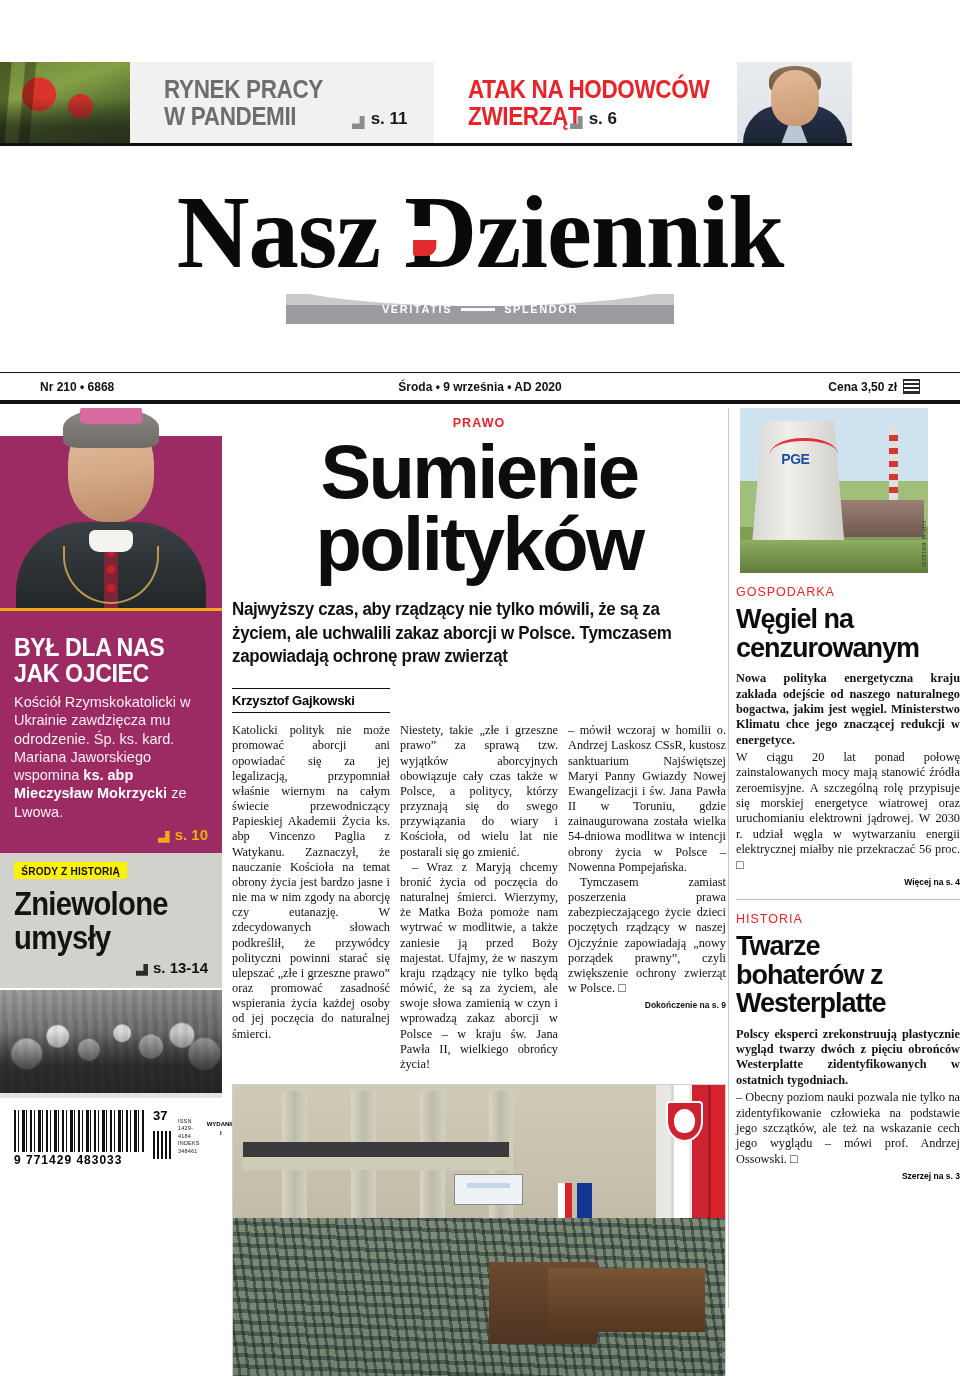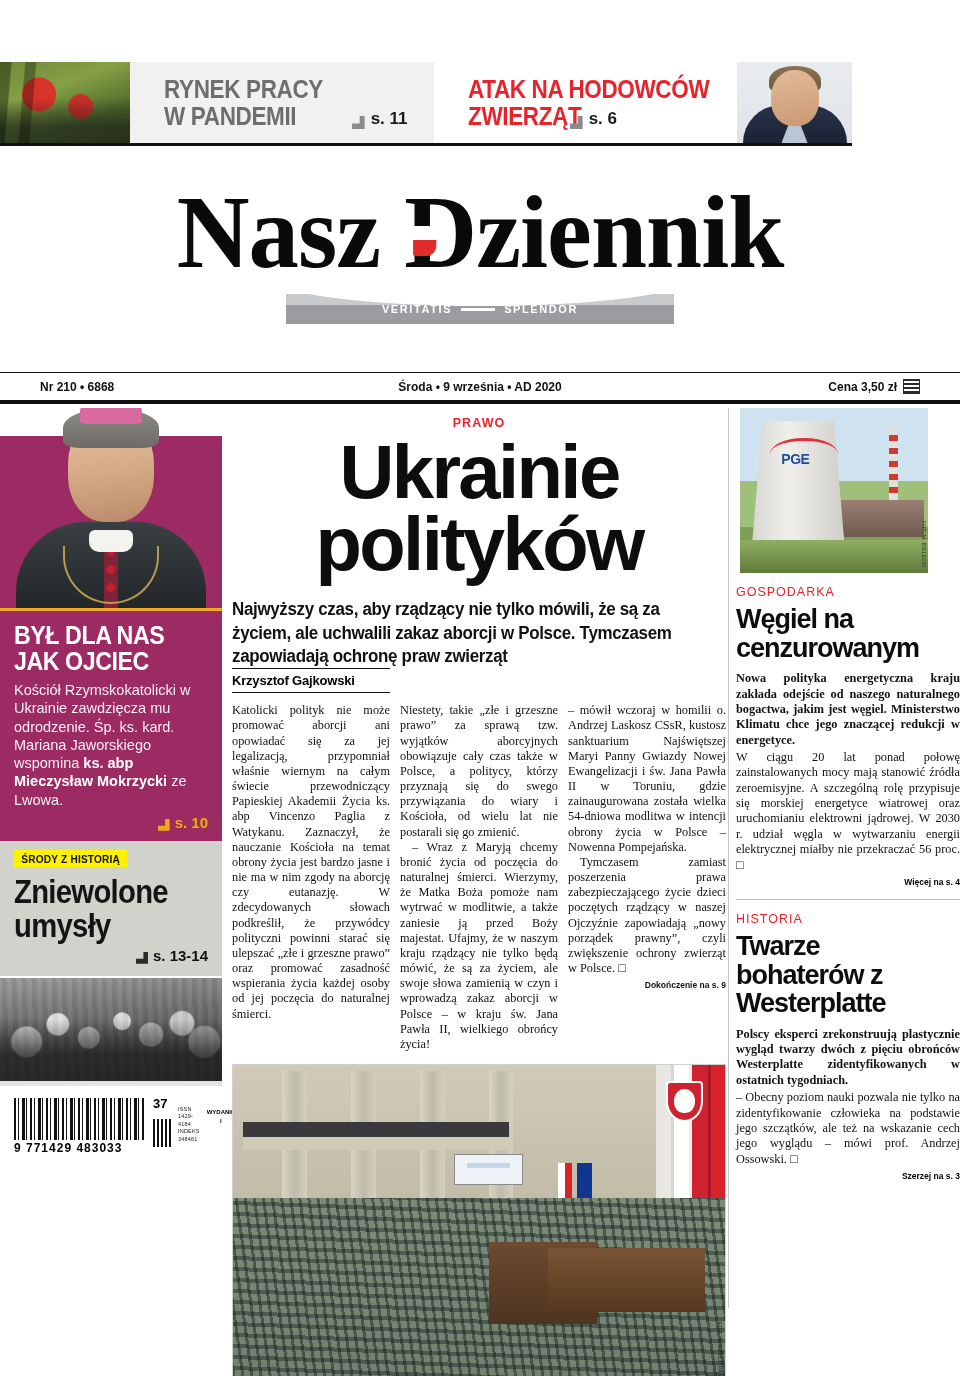--- a/index.html
+++ b/index.html
@@ -162,21 +162,21 @@
   }
   .b-btn{ position:absolute; left:50%; transform:translateX(-50%);
     width:9px; height:9px; border-radius:50%; background:#c0212e; }
   .b-chain{
     position:absolute; left:50%; bottom:4px; transform:translateX(-50%) rotate(0deg);
     width:96px; height:58px; border:2px solid #b99a4e; border-top:none;
     border-radius: 0 0 60px 60px;
   }
 
   .promo-magenta{
-    background:#9c2a63; color:#fff; padding:12px 14px 10px 14px; position:relative;
+    background:#9c2a63; color:#fff; padding:24px 14px 10px 14px; position:relative;
     border-top:3px solid #f0a81e;
   }
   .promo-magenta .ph{
     font-weight:700; font-size:25px; line-height:1.02; letter-spacing:-0.5px;
     transform: scaleX(.93); transform-origin:left center;
   }
   .promo-magenta .pd{
     margin-top:7px; font-size:14.5px; line-height:1.26; color:#f6eff2;
   }
   .promo-magenta .pd b{ color:#fff; }
@@ -251,21 +251,21 @@
   }
   .lead-headline{
     text-align:center; font-weight:700; font-size:76px; line-height:0.95;
     letter-spacing:-2.6px; color:#0d0d0d; margin-top:6px;
   }
   .lead-deck{
     margin-top:18px; font-size:17.5px; line-height:1.33; color:#111;
     font-weight:600; letter-spacing:-0.35px;
     transform: scaleX(.97); transform-origin:left top;
   }
-  .byline-wrap{ width:158px;
+  .byline-wrap{ margin-top:20px; width:158px;
     border-top:1.5px solid #111; border-bottom:1.5px solid #111; }
   .byline{ font-weight:700; font-size:13px; padding:4px 0 4px 0; letter-spacing:-.2px; }
   .cols3{
     margin-top:10px; display:grid; grid-template-columns:158px 158px 158px; gap:10px;
     font-family:"Liberation Serif", serif;
   }
   .cols3 p{
     font-size:12.3px; line-height:1.235; text-align:justify; color:#111;
     hyphens:auto;
   }
@@ -517,21 +517,21 @@
 INDEKS
 348461</div>
         <div class="wydanie" style="white-space:pre-line">WYDANIE
 I</div>
       </div>
     </div>
 
     <div class="col-center">
       <div class="kicker-red">PRAWO</div>
       <div class="lead-headline">
-        <div>Ukrainie</div>
+        <div>Sumienie</div>
         <div>polityków</div>
       </div>
       <div class="lead-deck">Najwyższy czas, aby rządzący nie tylko mówili, że są za życiem, ale uchwalili zakaz aborcji w Polsce. Tymczasem zapowiadają ochronę praw zwierząt</div>
 
       <div class="byline-wrap">
         <div class="byline">Krzysztof Gajkowski</div>
       </div>
 
       <div class="cols3">
         <div>

